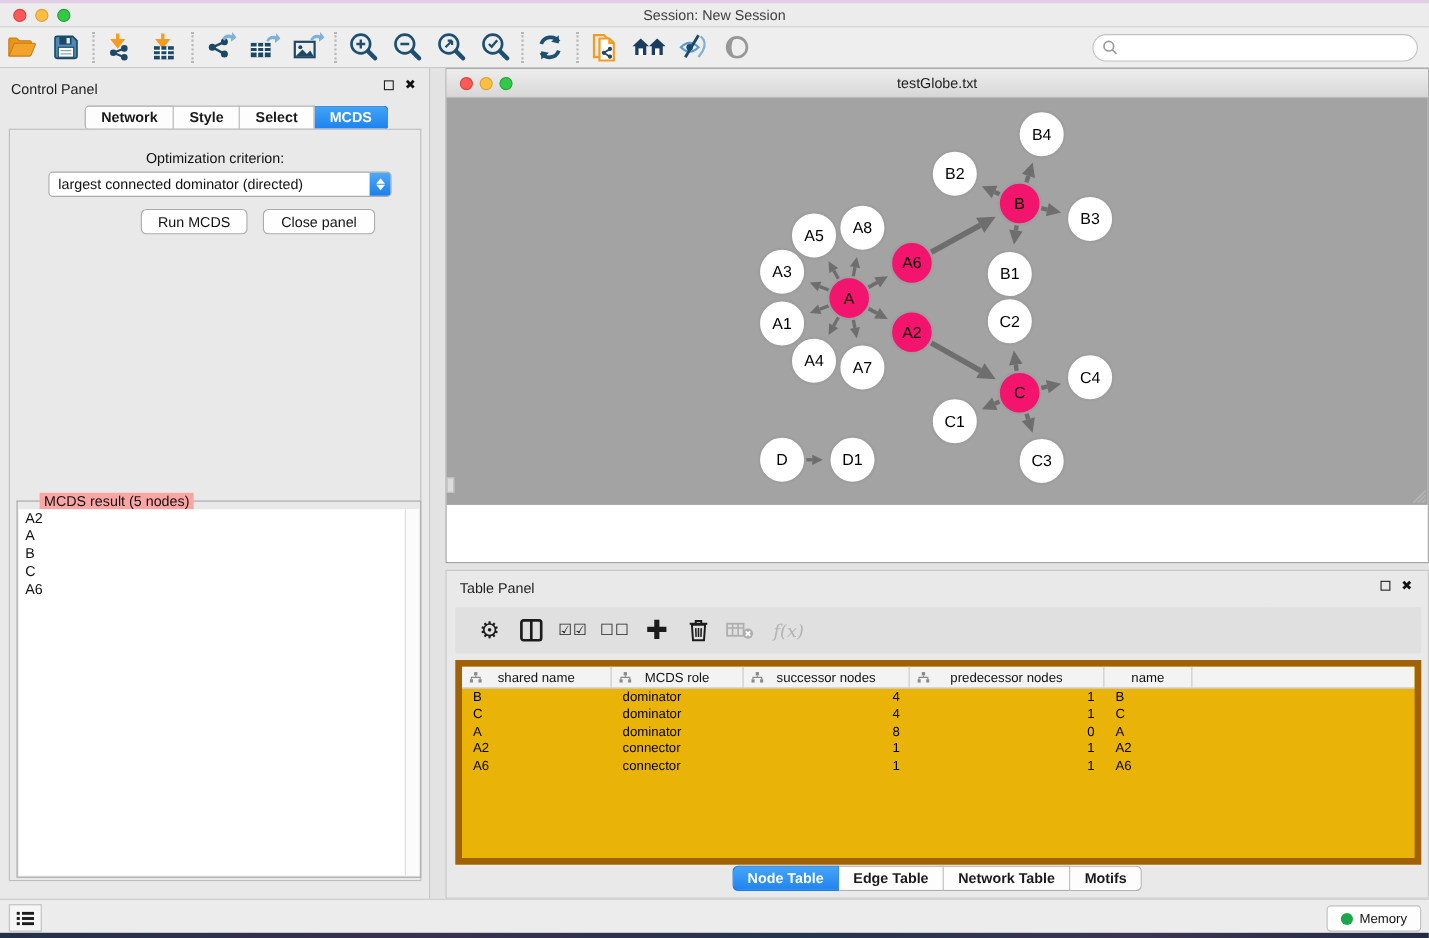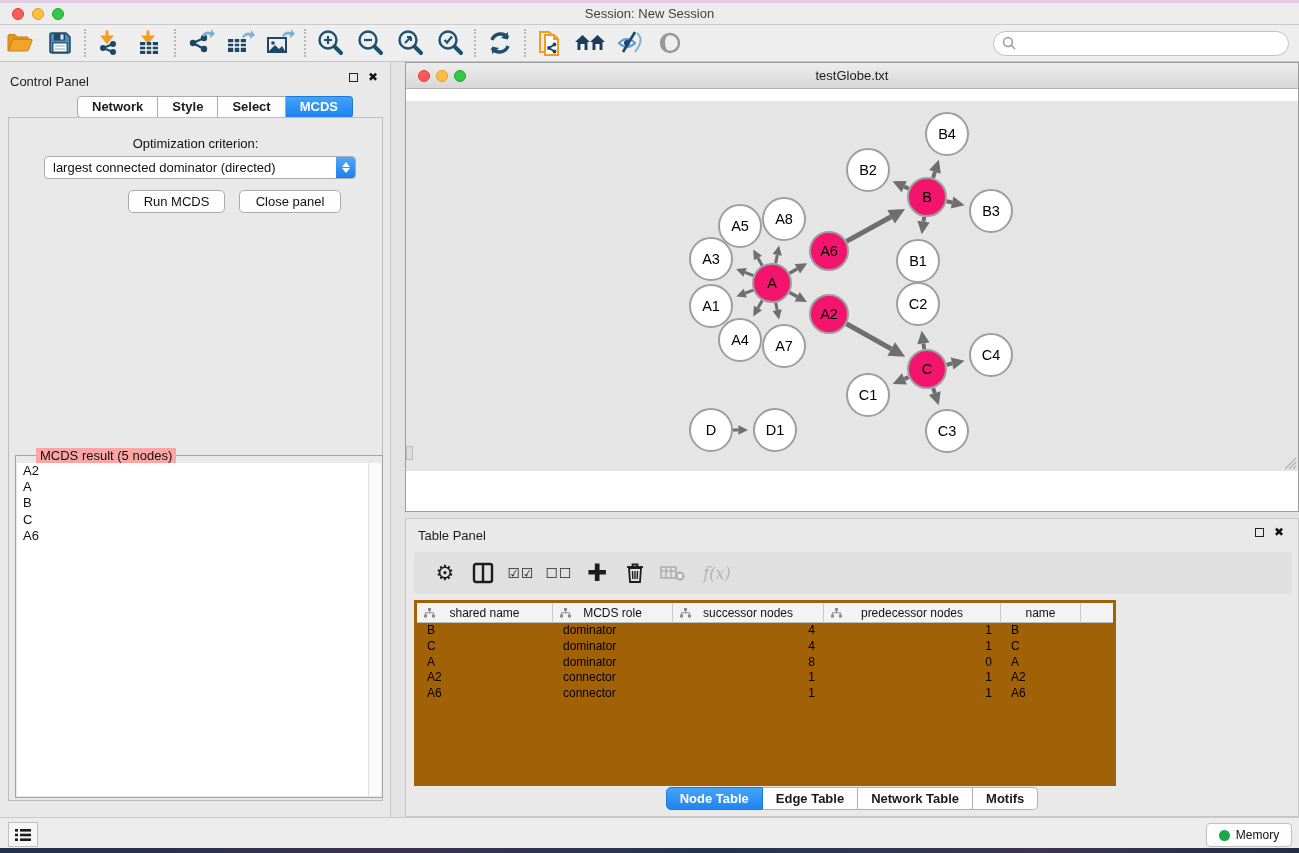--- a/index.html
+++ b/index.html
@@ -118,41 +118,41 @@
     border:1px solid #9c9c9c; background:#fff;
   }
   .netwin-title {
     height:26px; background:linear-gradient(#ededed,#d7d7d7);
     border-bottom:1px solid #b3b3b3; position:relative;
     display:flex; align-items:center; justify-content:center;
   }
   .netwin-title .title { font-size:13px; color:#1c1c1c; }
   .netwin-title .lights { position:absolute; left:12px; top:7px; display:flex; gap:6px; }
   .netwin-title .tl { width:12px; height:12px; }
-  .net-canvas { position:absolute; left:0; top:38px; width:892px; height:370px; background:#e5e5e5; }
+  .net-canvas { position:absolute; left:0; top:26px; width:892px; height:370px; background:#a3a3a3; }
   .grip-left {
     position:absolute; left:0; top:345px; width:7px; height:14px;
     background:#dcdcdc; border:1px solid #bdbdbd;
   }
   .grip-corner { position:absolute; right:1px; bottom:1px; }
 
   
   .tpanel { left:405px; top:518px; width:894px; height:299px; background:#e9e9e9;
             border:1px solid #c6c6c6; }
   .tp-toolbar {
     left:8px; top:33px; width:878px; height:42px; background:#e0e0e0;
     border-radius:2px; display:flex; align-items:center; padding-left:14px; gap:4px;
   }
   .tp-ico { width:34px; height:34px; display:flex; align-items:center; justify-content:center; }
   .glyph { font-family:"DejaVu Sans", sans-serif; color:#1c1c1c; }
   .fx { font-family:"DejaVu Serif", serif; font-style:italic; font-size:16px; color:#b3b3b3; }
 
   .dtable {
-    left:8px; top:81px; width:702px; height:186px; background:#a16207;
-    border:3px solid #a16207; overflow:hidden;
+    left:8px; top:81px; width:878px; height:186px; background:#eab308;
+    border:6px solid #a16207; overflow:hidden;
   }
   .dt-header { display:flex; height:20px; background:#f3f3f3; border-bottom:1px solid #bdbdbd; }
   .dt-hcell {
     position:relative; height:20px; border-right:1px solid #c9c9c9;
     display:flex; align-items:center; justify-content:center;
     font-size:12px; color:#111;
   }
   .dt-hcell .hicon { position:absolute; left:7px; top:5px; }
   .dt-row { display:flex; height:15.8px; }
   .dt-cell { font-size:12px; color:#000; line-height:15.8px; white-space:nowrap; overflow:hidden; }

